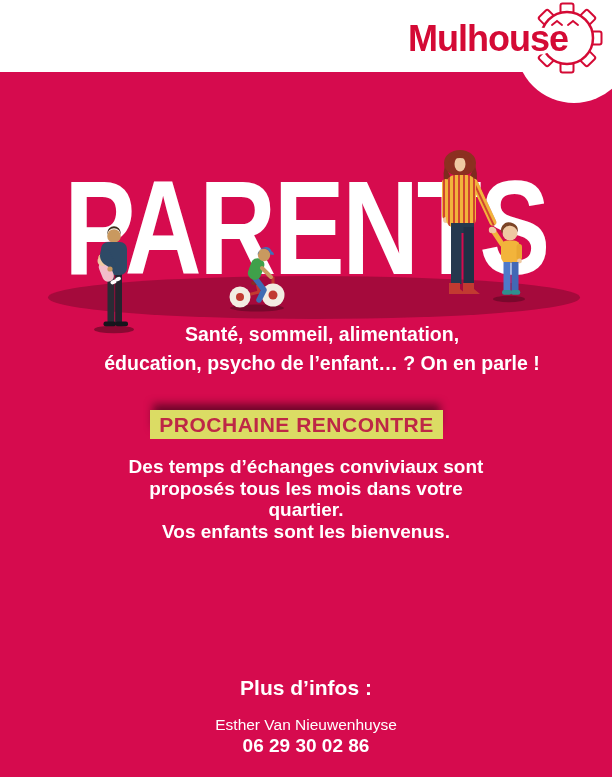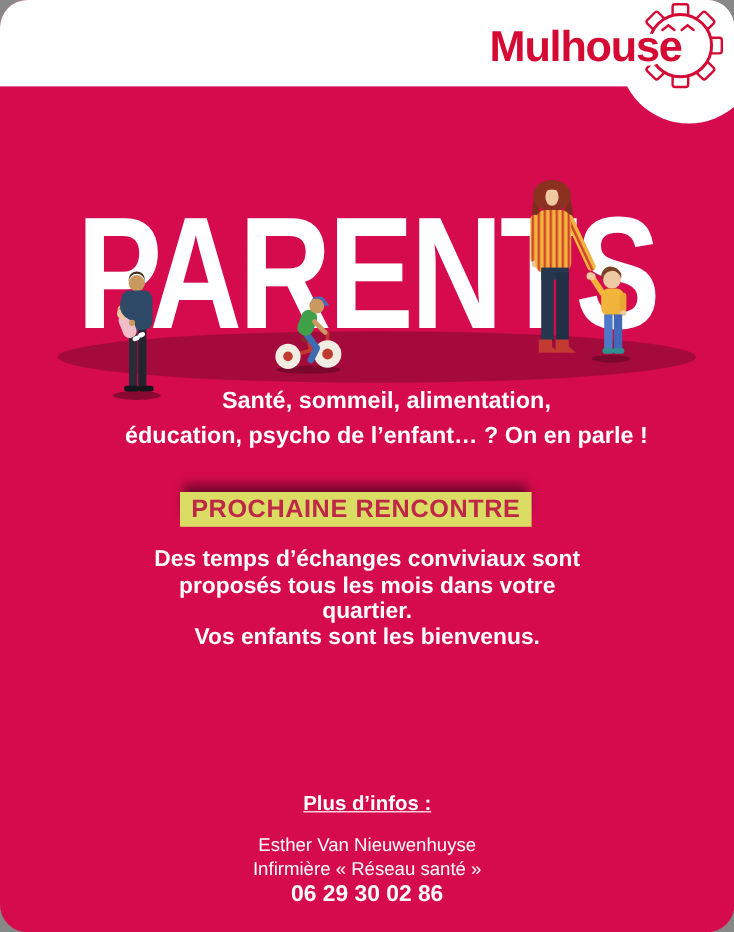--- a/index.html
+++ b/index.html
@@ -3,21 +3,20 @@
 <meta charset="utf-8">
 <style>
   html,body{margin:0;padding:0;background:#888;}
   .poster{
     position:relative;
     width:612px;height:777px;
     margin:0 auto;
     background:#D60B4E;
     overflow:hidden;
     font-family:"Liberation Sans", sans-serif;
-    border-radius:23px;
   }
   
   .header-band{
     position:absolute;left:0;top:0;width:612px;height:72px;
     background:#ffffff;z-index:5;
   }
   .logo-svg{
     position:absolute;right:0;top:0;width:240px;height:115px;
     z-index:6;overflow:visible;
   }
@@ -70,21 +69,21 @@
     background:#ffffff;
     text-align:center;line-height:38px;
     font-size:19px;font-weight:bold;letter-spacing:0.3px;
     color:#C72355;z-index:4;
   }
   
   .footer{
     position:absolute;left:0;top:660px;width:612px;
     text-align:center;color:#ffffff;z-index:4;
   }
-  .footer .more-info{font-size:17px;font-weight:bold;margin:0 0 15px 0;text-decoration:underline;}
+  .footer .more-info{font-size:21px;font-weight:bold;margin:16px 0 15px 0;}
   .footer .contact-name{font-size:15.5px;line-height:20px;margin:0;}
   .footer .contact-role{font-size:15.5px;line-height:20px;margin:0;}
   .footer .contact-phone{font-size:19px;font-weight:bold;line-height:21px;margin:0;}
 </style>
 </head>
 <body>
 
 <div class="poster">
 
   <div class="header-band"></div>
@@ -207,17 +206,16 @@
     <div>Des temps d’échanges conviviaux sont</div>
     <div>proposés tous les mois dans votre</div>
     <div>quartier.</div>
     <div>Vos enfants sont les bienvenus.</div>
   </div>
 
 
   <div class="footer">
     <p class="more-info">Plus d’infos :</p>
     <p class="contact-name">Esther Van Nieuwenhuyse</p>
-    <p class="contact-role">Infirmière « Réseau santé »</p>
     <p class="contact-phone">06 29 30 02 86</p>
   </div>
 
 </div>
 
 </body></html>

